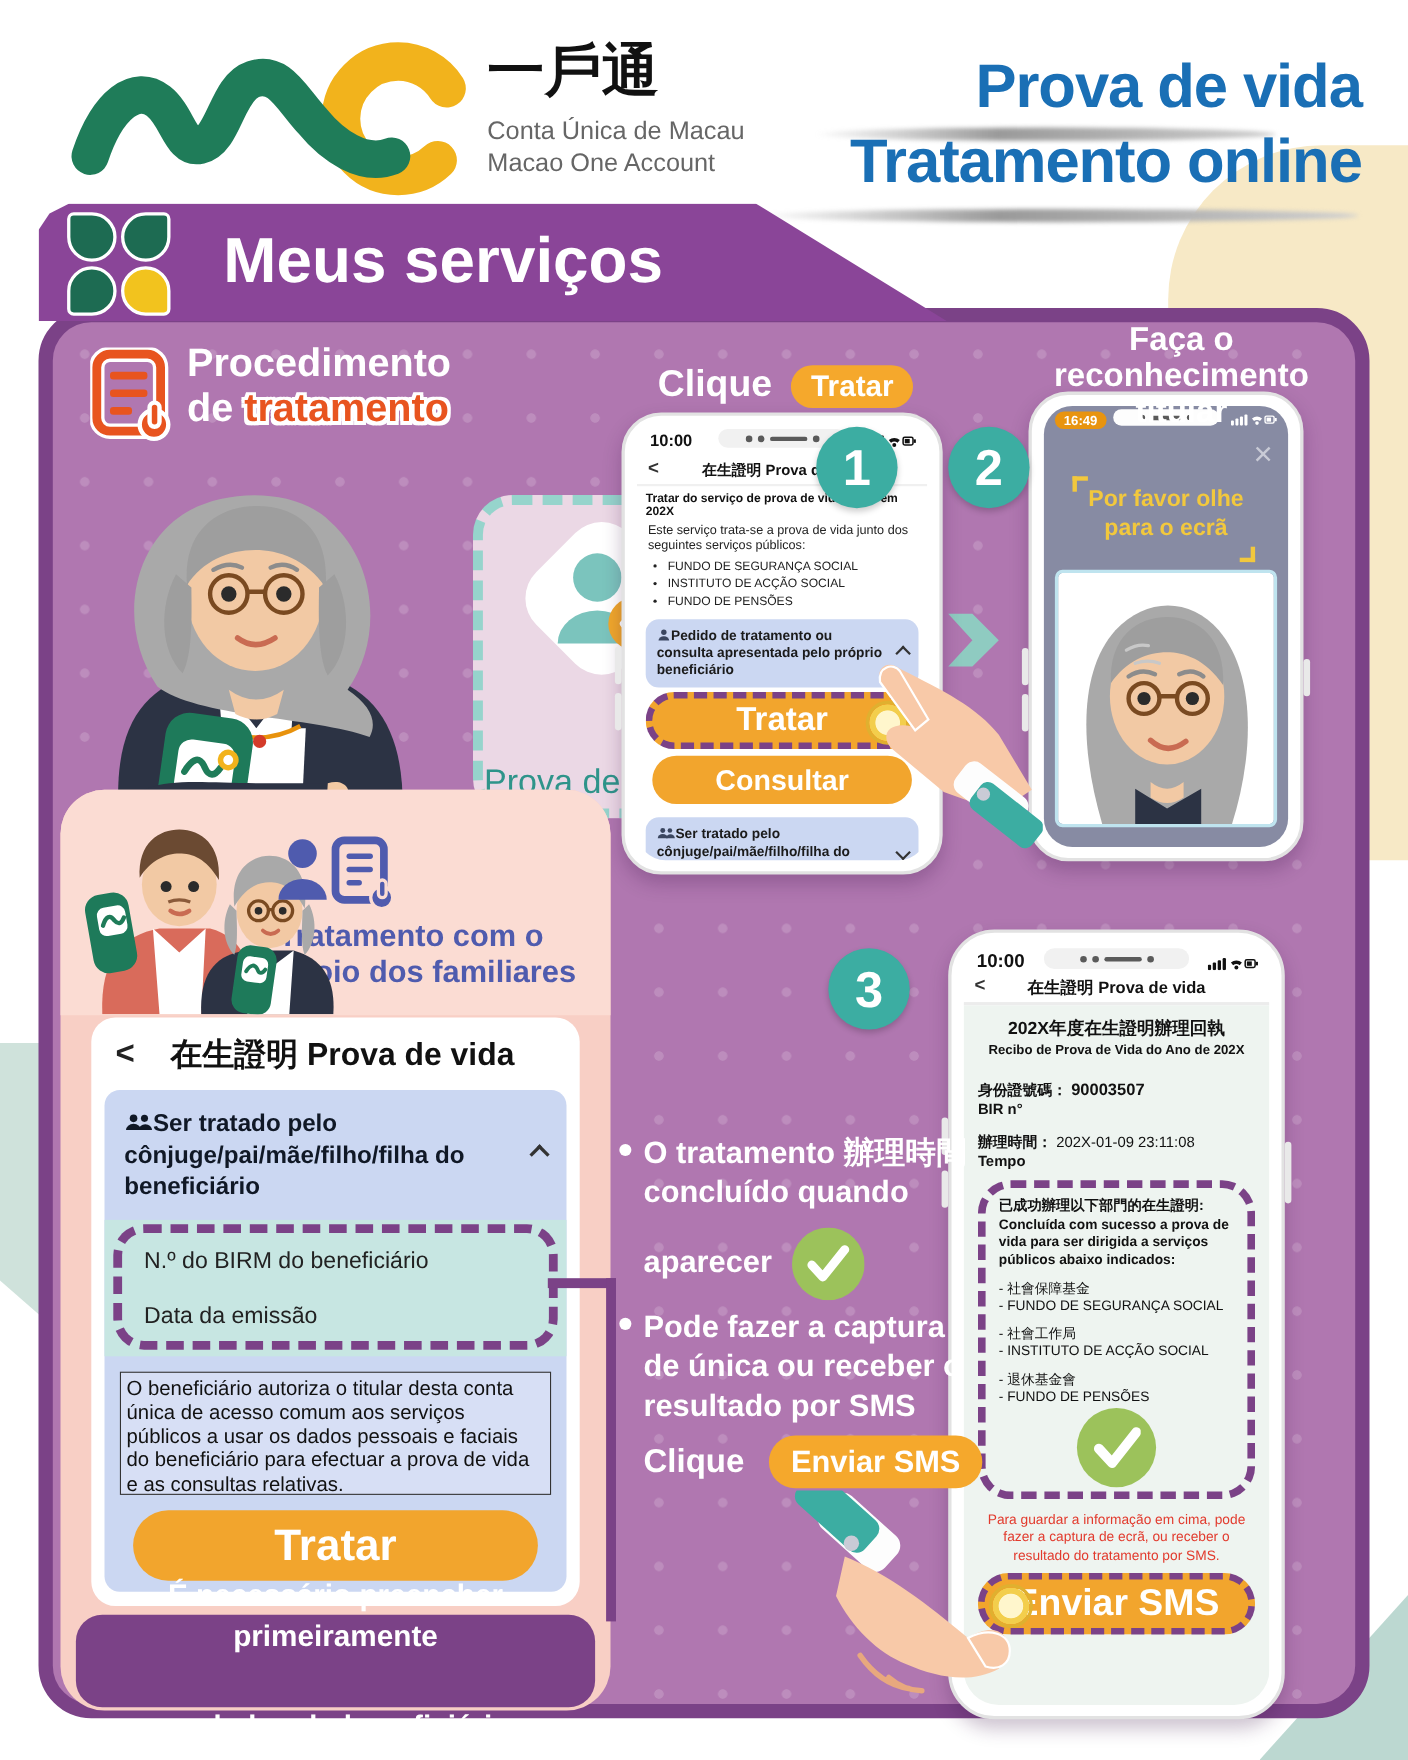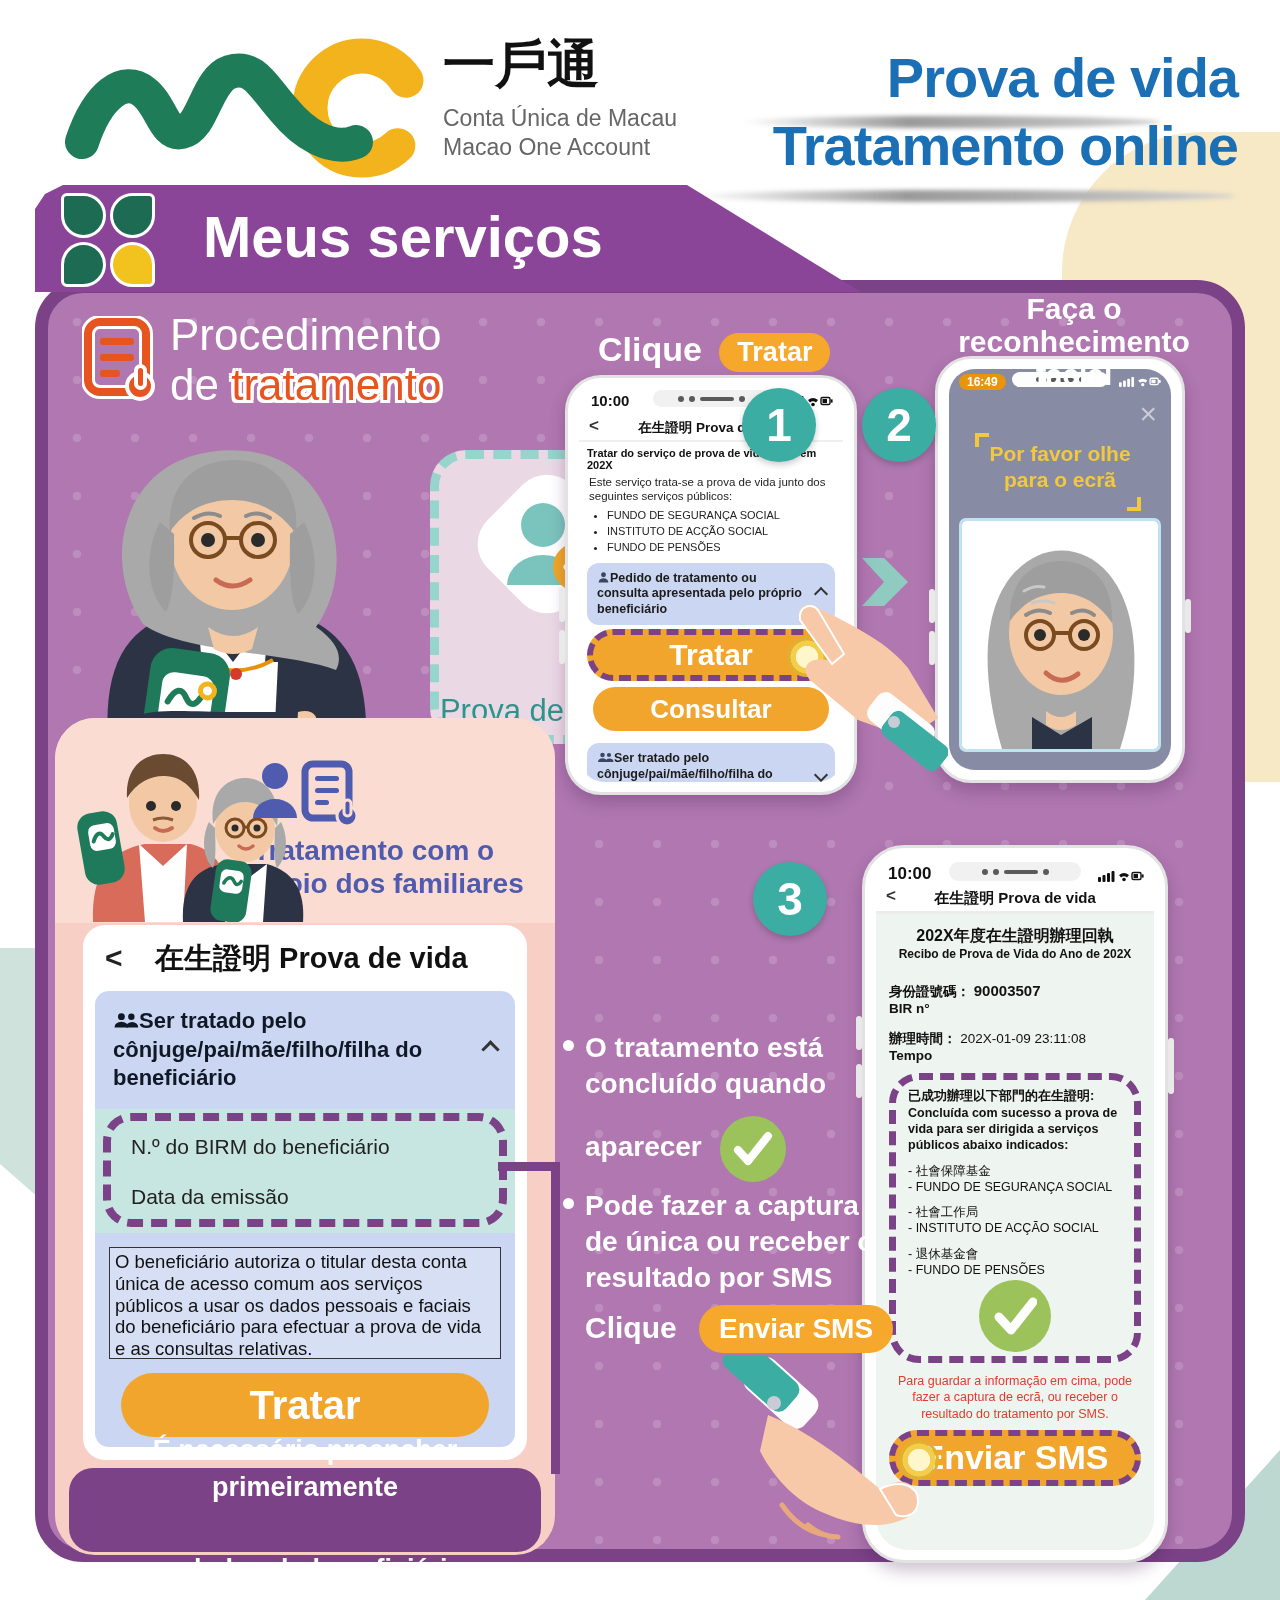--- a/index.html
+++ b/index.html
@@ -37,21 +37,21 @@
 
   
   .panel { position:absolute; left:35px; top:280px; width:1210px; height:1282px;
     background:#B077B0; border:13px solid #7B4287; border-radius:48px;
     background-image:radial-gradient(rgba(255,255,255,.16) 4px, transparent 4.6px);
     background-size:58px 58px; z-index:2; }
 
   
   .proc-icon { position:absolute; left:82px; top:316px; z-index:5; }
   .proc-heading { position:absolute; left:170px; top:310px; z-index:5; color:#fff;
-    font-weight:normal; font-size:44px; line-height:1.13; }
+    font-weight:bold; font-size:36px; line-height:1.13; }
   .accent-outline { color:#E8541F;
     text-shadow:-3px -3px 0 #fff,3px -3px 0 #fff,-3px 3px 0 #fff,3px 3px 0 #fff,0 -3px 0 #fff,0 3px 0 #fff,-3px 0 0 #fff,3px 0 0 #fff; }
 
   
   .tile { position:absolute; left:430px; top:450px; width:214px; height:294px; background:#EBD8E5;
     border:9px dashed #96D4CC; border-radius:36px; z-index:5; }
   .tile-squircle { position:absolute; left:49px; top:26px; width:118px; height:118px; background:#fff;
     border-radius:34px; transform:rotate(45deg); }
   .tile-label { position:absolute; left:0; right:0; top:234px; text-align:center;
     color:#2E948A; font-size:31px; }
@@ -336,21 +336,21 @@
     <path d="M30 10 C 20 2 8 8 12 22 L 40 62 C 20 58 12 70 22 82 L 70 122 L 120 140 L 150 120 L 120 70 C 100 45 70 30 30 10 Z" fill="#F8C9A8"></path>
     <path d="M12 22 L 44 66 L 56 56 L 30 12 C 24 4 10 8 12 22 Z" fill="#F8C9A8" stroke="#fff" stroke-width="2"></path>
     <rect x="78" y="108" width="70" height="34" rx="10" fill="#FDFDFD" transform="rotate(38 113 125)"></rect>
     <rect x="92" y="128" width="70" height="30" rx="8" fill="#3CADA2" transform="rotate(38 127 143)"></rect>
     <circle cx="106" cy="124" r="6" fill="#C9CBD6"></circle>
   </svg>
 
   <div class="caption" style="left:942px; top:292px; width:264px; text-align:center; font-size:30px; line-height:1.1;">
     <div>Faça o</div>
     <div>reconhecimento</div>
-    <div>facial</div>
+    <div>titular</div>
   </div>
 
   <div class="phone" style="left:935px; top:356px; width:250px; height:427px;">
     <div class="sidebtn" style="left:-9px; top:230px;"></div>
     <div class="sidebtn" style="left:-9px; top:272px;"></div>
     <div class="sidebtn" style="right:-9px; top:240px;"></div>
     <div class="screen p2-screen">
       <span class="p2-badge">16:49</span>
       <span class="p2-notch">
           <i class="dot" style="background:#5a5a5a;width:5px;height:5px;border-radius:50%;"></i>
@@ -476,21 +476,21 @@
     <rect x="30" y="18" width="78px" height="40" rx="12" fill="#FDFDFD" transform="rotate(42 69 38)"></rect>
     <rect x="8" y="2" width="82" height="36" rx="10" fill="#3CADA2" transform="rotate(42 49 20)"></rect>
     <circle cx="62" cy="48" r="7" fill="#C9CBD6"></circle>
     <path d="M56 60 C 96 76 132 104 168 134 C 190 120 204 128 206 144 L 196 162 C 170 176 140 170 112 158 C 86 148 62 124 48 96 Z" fill="#F8C9A8"></path>
     <path d="M168 134 C 188 124 206 130 206 146 C 206 158 196 164 184 160 Z" fill="#F8C9A8" stroke="#fff" stroke-width="2"></path>
     <path d="M70 150 q 18 26 44 30 M96 170 q 14 12 30 12" stroke="#E8A87E" stroke-width="5" fill="none" stroke-linecap="round"></path>
   </svg>
 
   <div class="tip" style="left:585px; top:1030px; width:300px;">
     <span class="bdot"></span>
-    <div>O tratamento está</div>
+    <div>O tratamento 辦理時間</div>
     <div>concluído quando</div>
     <div style="margin-top:14px;">
       <span>aparecer</span>
       <span class="tip-check">
         <svg width="66" height="66" viewBox="0 0 66 66">
             <circle cx="33" cy="33" r="33" fill="#9CC25B"></circle>
         <path d="M18 34 l10 11 l20 -25" stroke="#fff" stroke-width="8" fill="none" stroke-linecap="round" stroke-linejoin="round"></path>
           </svg>
       </span>
     </div>

